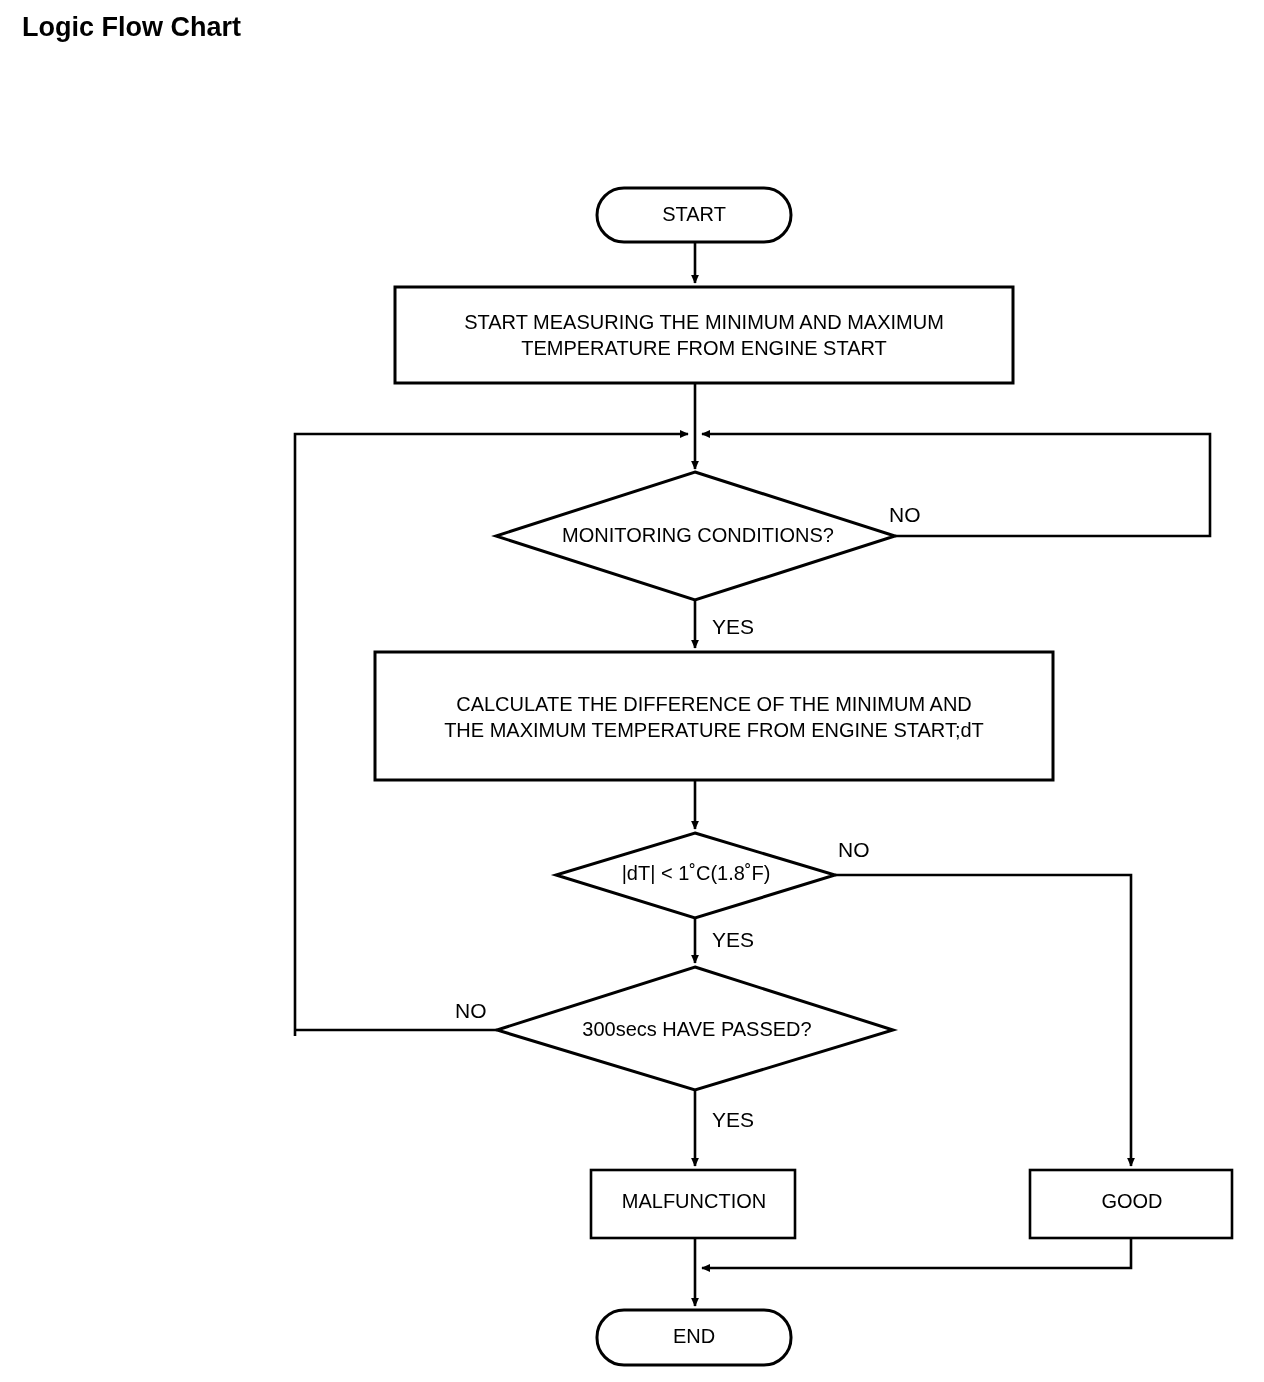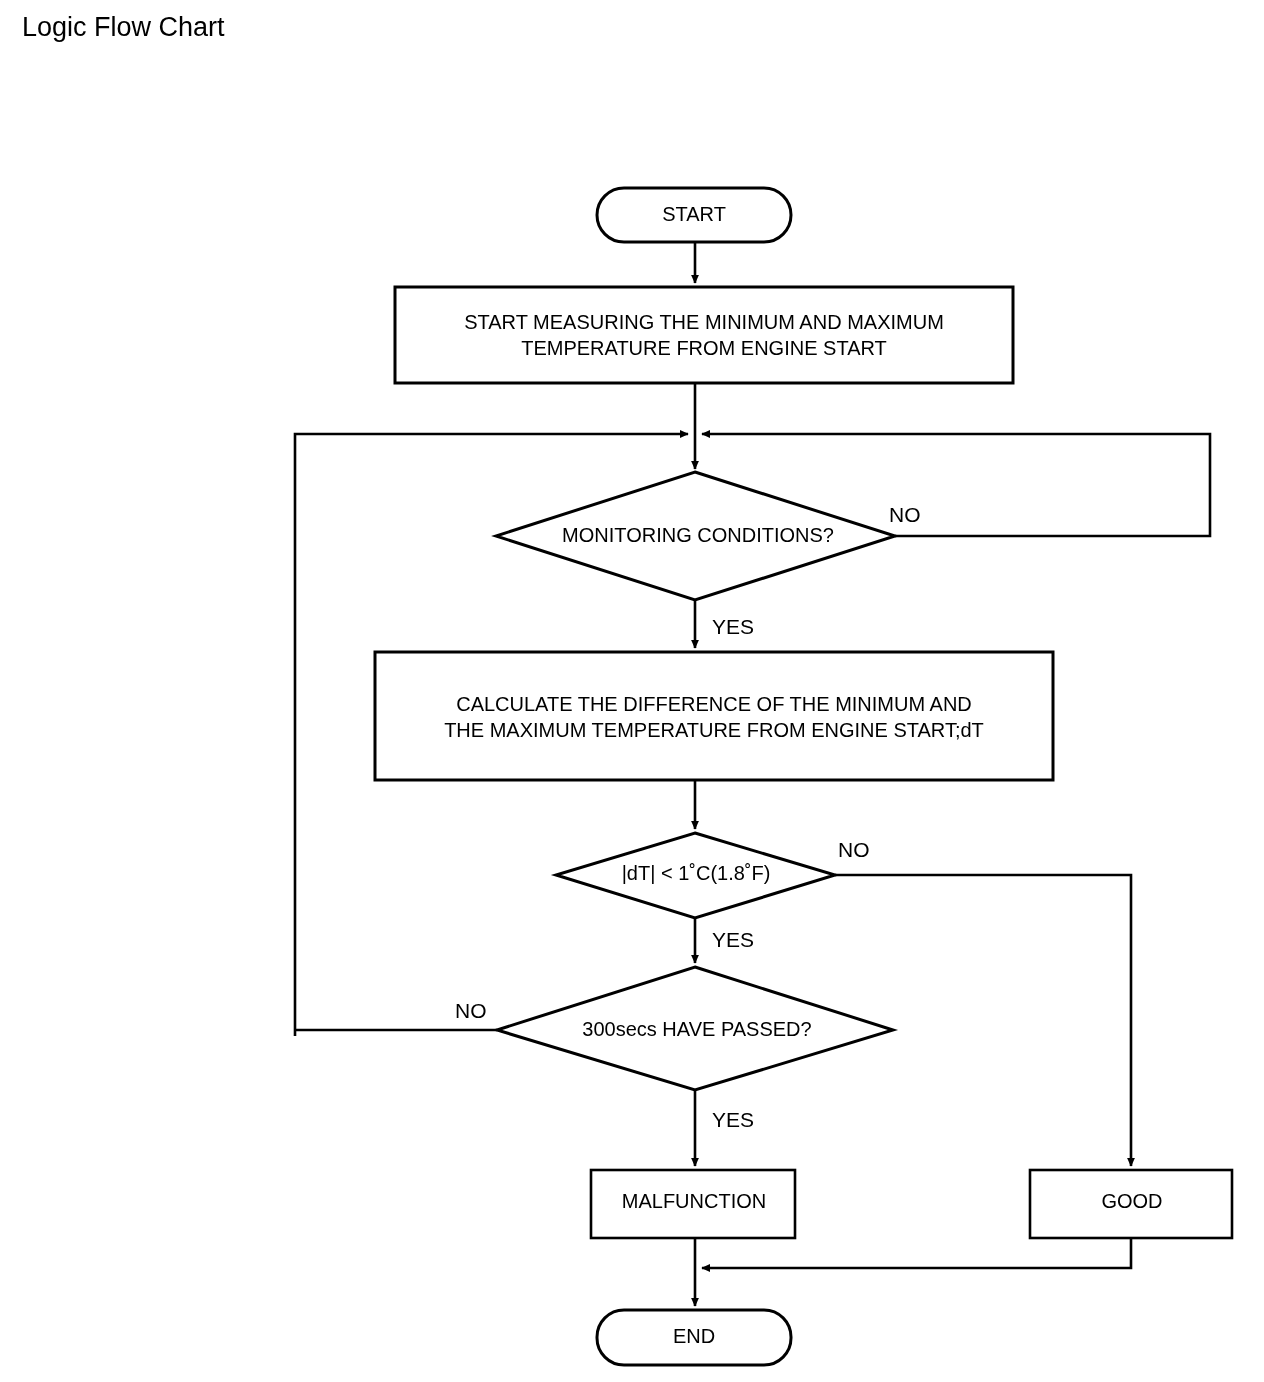--- a/index.html
+++ b/index.html
@@ -13,21 +13,21 @@
     position: relative;
     font-family: "Liberation Sans", sans-serif;
     color: #000000;
     overflow: hidden;
   }
   #page-title {
     position: absolute;
     left: 22px;
     top: 12px;
     font-size: 27px;
-    font-weight: normal;
+    font-weight: bold;
     letter-spacing: 0px;
     white-space: nowrap;
   }
   #flow-svg {
     position: absolute;
     left: 0;
     top: 0;
     width: 1264px;
     height: 1382px;
   }

